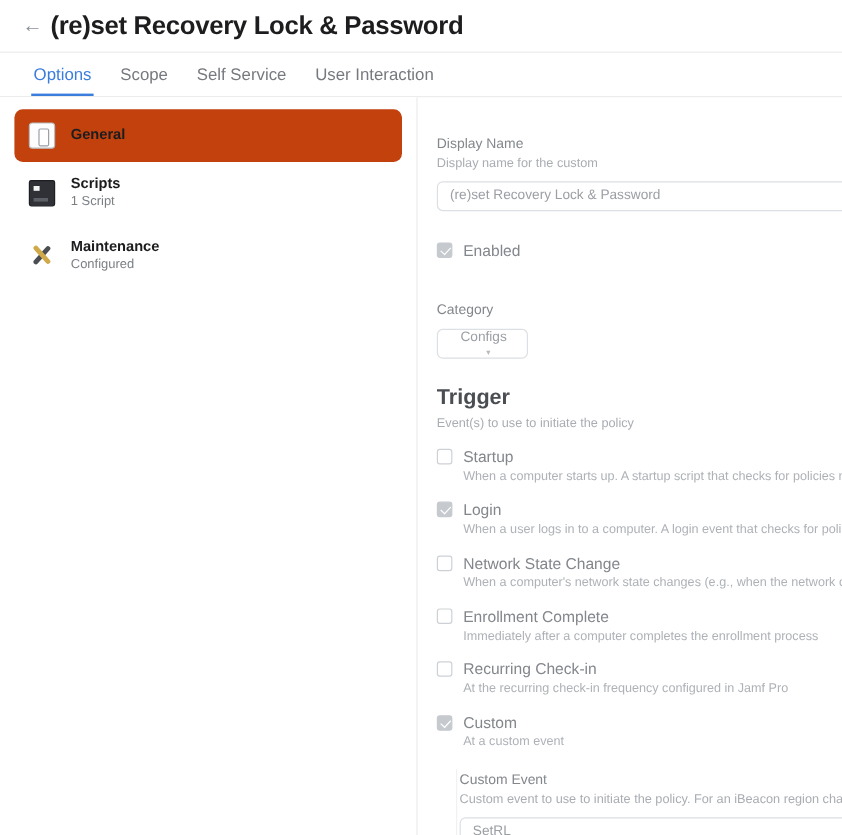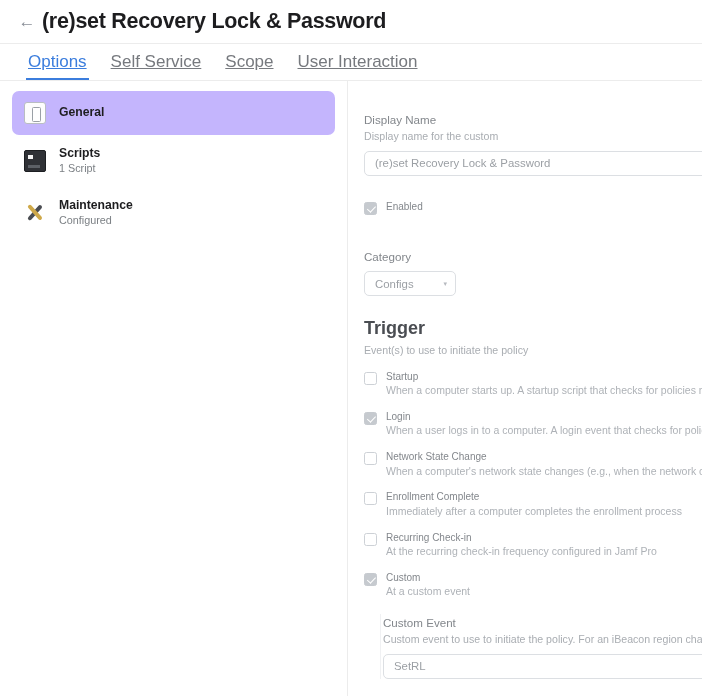--- a/index.html
+++ b/index.html
@@ -51,25 +51,24 @@
     display: flex;
     align-items: stretch;
     padding-left: 16px;
     background: #fff;
   }
   .tab {
     position: relative;
     display: flex;
     align-items: center;
     padding: 0 12px;
-    font-size: 17px;
+    font-size: 14px;
     color: #76797e;
     cursor: pointer;
     white-space: nowrap;
-    text-decoration: underline;
   }
   .tab.active { color: #3b7ddd; }
   .tab.active::after {
     content: "";
     position: absolute;
     left: 10px; right: 10px; bottom: 0;
     height: 2px;
     background: #3b7ddd;
   }
 
@@ -91,21 +90,21 @@
 
   .side-item {
     display: flex;
     align-items: center;
     gap: 13px;
     margin: 0 12px;
     padding: 11px 12px;
     border-radius: 7px;
     cursor: pointer;
   }
-  .side-item.selected { background: #c4b5fd; }
+  .side-item.selected { background: #c2410c; }
   .side-text { display: flex; flex-direction: column; gap: 1px; min-width: 0; }
   .side-title { font-size: 12.2px; font-weight: bold; color: #1d1d1f; line-height: 1.25; }
   .side-sub { font-size: 10.8px; color: #7c8085; line-height: 1.25; }
 
   .side-icon { width: 22px; height: 22px; flex: 0 0 22px; position: relative; }
 
   
   .icon-general {
     border: 1px solid #b9bdc2;
     border-radius: 3px;
@@ -214,21 +213,21 @@
     background: #fff;
     display: inline-flex;
     align-items: center;
     justify-content: space-between;
     padding: 0 8px 0 10px;
     font-size: 11.4px;
     color: #9b9fa4;
     white-space: nowrap;
     cursor: pointer;
   }
-  .select.w-cat { width: 92px; }
+  .select.w-cat { width: 76px; flex-direction: column; }
   .caret {
     font-size: 7px;
     color: #b6babf;
     margin-left: 8px;
     line-height: 1;
   }
 
   
   .cbrow {
     display: flex;
@@ -254,21 +253,21 @@
     content: "";
     position: absolute;
     left: 4px; top: 1px;
     width: 3.5px; height: 7px;
     border: solid #ffffff;
     border-width: 0 1.6px 1.6px 0;
     transform: rotate(43deg);
   }
   .cbtext { min-width: 0; }
   .cbname {
-    font-size: 10px;
+    font-size: 13px;
     color: #83878c;
     line-height: 1.35;
     white-space: nowrap;
   }
   .cbdesc {
     font-size: 10.5px;
     color: #aeb2b7;
     line-height: 1.5;
     white-space: nowrap;
   }
@@ -288,22 +287,22 @@
 </head>
 <body>
 
 <div class="header">
   <div class="back-arrow">←</div>
   <div class="page-title">(re)set Recovery Lock &amp; Password</div>
 </div>
 
 <div class="tabbar">
   <div class="tab active">Options</div>
+  <div class="tab">Scope</div>
   <div class="tab">Self Service</div>
-  <div class="tab">Scope</div>
   <div class="tab">User Interaction</div>
 </div>
 
 <div class="body">
 
   <div class="sidebar">
 
     <div class="side-item selected">
       <div class="side-icon icon-general"></div>
       <div class="side-text">

